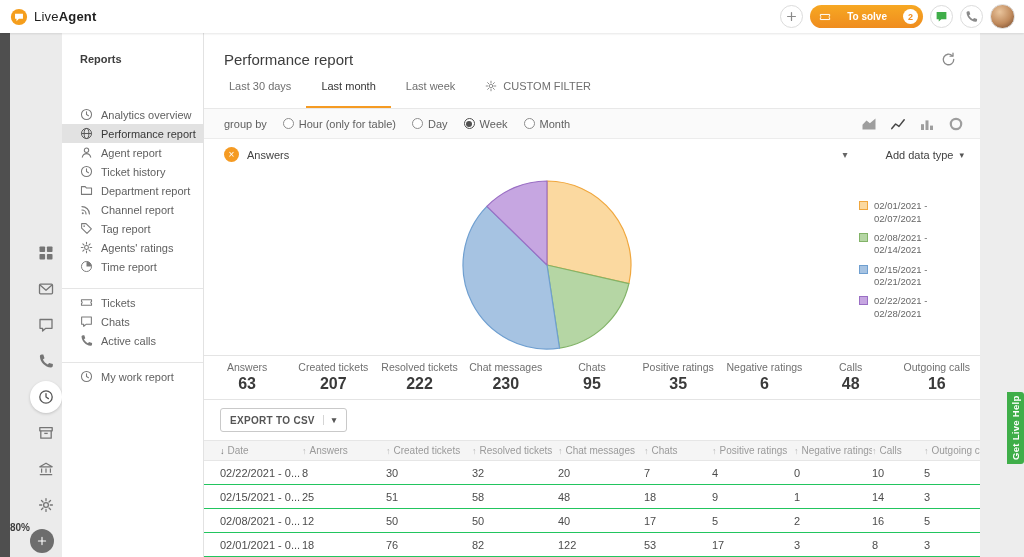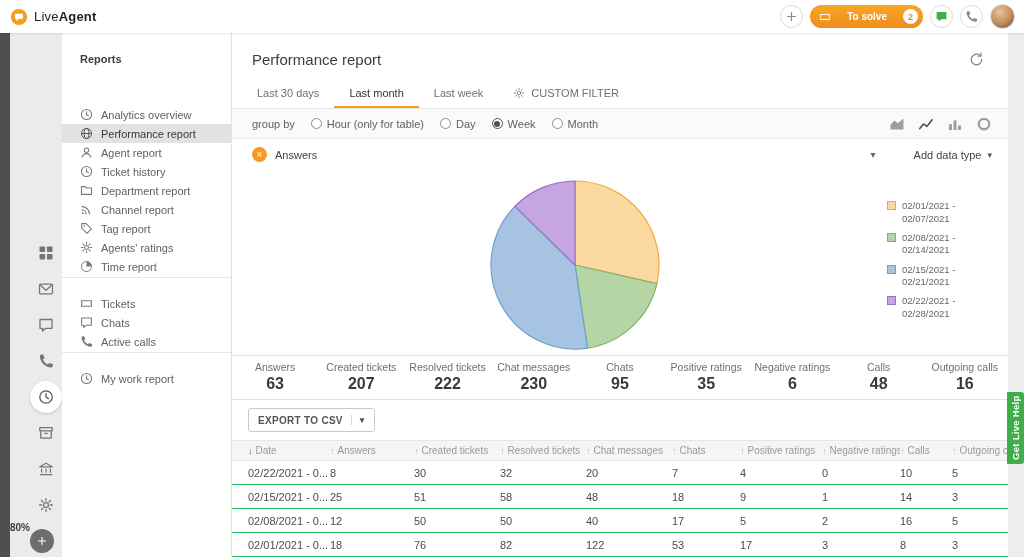--- a/index.html
+++ b/index.html
@@ -31,36 +31,36 @@
   .dark-rail{width:10px;background:#4f4f4f;cursor:pointer}
   .icon-rail{width:52px;background:#ebebeb;display:flex;flex-direction:row;align-items:flex-end;padding-top:16px;flex:none}
   .availability{font-size:10px;font-weight:bold;color:#3d3d3d;margin-bottom:24px}
   .rail-item{width:32px;height:32px;border-radius:50%;display:flex;align-items:center;justify-content:center;
     color:#757575;margin-bottom:4px;cursor:pointer;flex:none}
   .rail-item .ic{width:16px;height:16px}
   .rail-item.active{background:#fff;box-shadow:0 1px 3px rgba(0,0,0,.18);color:#555}
   .rail-item.dark{width:24px;height:24px;background:#6d6d6d;color:#fff;margin-top:8px}
   .rail-item.dark .ic{width:12px;height:12px}
 
-  .sidebar{width:170px;background:#fff;border-right:1px solid #e2e2e2;padding-top:20px;flex:none}
+  .sidebar{width:142px;background:#fff;border-right:1px solid #e2e2e2;padding-top:20px;flex:none}
   .sidebar-title{font-size:11px;font-weight:bold;color:#3d3d3d;padding-left:18px}
   .side-group{list-style:none;margin-top:40px}
-  .side-group + .side-group{border-top:1px solid #e5e5e5;margin-top:1px;padding-top:16px;margin-left:0}
+  .side-group + .side-group{border-top:1px solid #e5e5e5;margin-top:12px;padding-top:4px;margin-left:0}
   .side-item{display:flex;align-items:center;gap:8px;height:19px;padding-left:18px;font-size:11px;color:#5f5f5f;cursor:pointer;white-space:nowrap}
   .side-item .ic{width:13px;height:13px;color:#7a7a7a;flex:none}
   .side-item.selected{background:#e2e2e2;color:#383838}
   .side-item.selected .ic{color:#555}
 
   .main{width:776px;background:#fff;display:flex;flex-direction:column;overflow:hidden;flex:none}
   .title-row{display:flex;align-items:center;justify-content:space-between;padding:18px 24px 12px 20px}
   .page-title{font-size:15px;font-weight:normal;color:#3d3d3d}
   .refresh{border:none;background:none;color:#8a8a8a;width:15px;height:15px;cursor:pointer;padding:0}
 
   .tabs{display:flex;align-items:stretch;height:30px;border-bottom:1px solid #e8e8e8;padding-left:10px}
-  .tab{display:flex;align-items:center;gap:6px;padding:0 15px;font-size:11px;color:#6f6f6f;cursor:pointer;border-bottom:2px solid transparent}
+  .tab{display:flex;align-items:flex-start;gap:6px;padding:0 15px;font-size:11px;color:#6f6f6f;cursor:pointer;border-bottom:2px solid transparent}
   .tab.active{color:#353535;border-bottom-color:#f59b23}
   .tab .ic{width:12px;height:12px;color:#8a8a8a}
 
   .groupby{height:30px;background:#fafafa;border-bottom:1px solid #ececec;display:flex;align-items:center;
     padding:0 16px 0 20px;font-size:11px;color:#5f5f5f}
   .gb-label{margin-right:16px}
   .gb-opt{display:flex;align-items:center;gap:5px;margin-right:16px;cursor:pointer}
   .radio{width:11px;height:11px;border:1.5px solid #8d8d8d;border-radius:50%;position:relative;flex:none;background:#fff}
   .gb-opt.selected .radio{border-color:#4f4f4f}
   .gb-opt.selected .radio::after{content:"";position:absolute;inset:1.5px;background:#4f4f4f;border-radius:50%}

